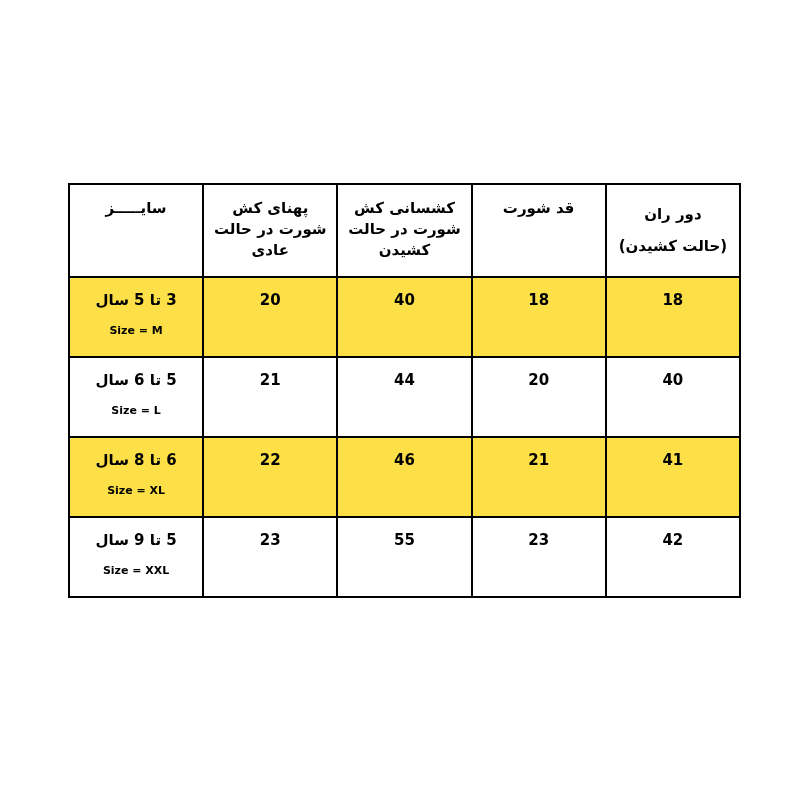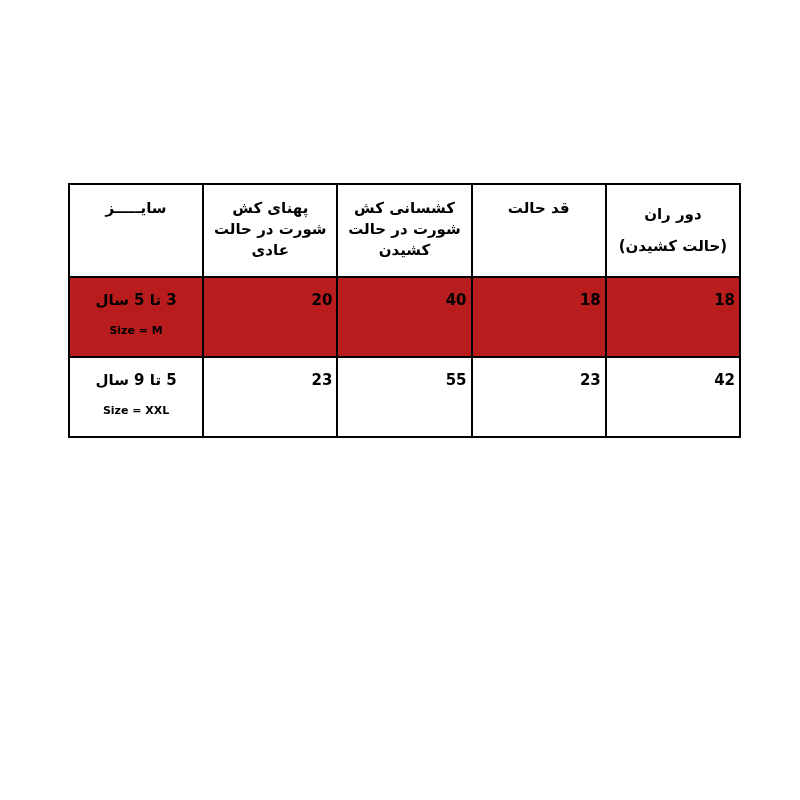--- a/index.html
+++ b/index.html
@@ -36,21 +36,21 @@
     box-sizing: border-box;
     vertical-align: top;
     text-align: center;
     padding: 13px 4px 0 4px;
     font-weight: bold;
     background: #ffffff;
     margin-top: 32px;
   }
   tr.header-row th { height: 93px; }
   tr.data-row td { height: 80px; }
-  tr.shaded th, tr.shaded td { background: #b91c1c; }
+  tr.shaded th, tr.shaded td { background: #fde047; }
 
   .hdr {
     direction: rtl;
     unicode-bidi: plaintext;
     white-space: pre-line;
     font-size: 15px;
     line-height: 1.4;
   }
   .hdr-wide {
     line-height: 2.15;
@@ -62,21 +62,20 @@
   }
   .size-en {
     direction: ltr;
     font-size: 11px;
     line-height: 1.25;
     margin-top: 14px;
   }
   .num {
     font-size: 15px;
     line-height: 1.25;
-    text-align: right;
   }
 </style>
 </head>
 <body>
 
 <div class="canvas">
   <div class="table-wrap">
     <table class="size-chart">
       <thead>
         <tr class="header-row">
@@ -87,21 +86,21 @@
             <div class="hdr">پهنای کش
 شورت در حالت
 عادی</div>
           </th>
           <th>
             <div class="hdr">کشسانی کش
 شورت در حالت
 کشیدن</div>
           </th>
           <th>
-            <div class="hdr">قد حالت</div>
+            <div class="hdr">قد شورت</div>
           </th>
           <th>
             <div class="hdr hdr-wide">دور ران
 (حالت کشیدن)</div>
           </th>
         </tr>
       </thead>
       <tbody>
         <tr class="data-row shaded">
           <td>
@@ -116,20 +115,56 @@
             </td>
           <td>
               <div class="num">18</div>
             </td>
           <td>
               <div class="num">18</div>
             </td>
         </tr>
         <tr class="data-row">
           <td>
+            <div class="age-fa">5 تا 6 سال</div>
+            <div class="size-en">Size = L</div>
+          </td>
+          <td>
+              <div class="num">21</div>
+            </td>
+          <td>
+              <div class="num">44</div>
+            </td>
+          <td>
+              <div class="num">20</div>
+            </td>
+          <td>
+              <div class="num">40</div>
+            </td>
+        </tr>
+        <tr class="data-row shaded">
+          <td>
+            <div class="age-fa">6 تا 8 سال</div>
+            <div class="size-en">Size = XL</div>
+          </td>
+          <td>
+              <div class="num">22</div>
+            </td>
+          <td>
+              <div class="num">46</div>
+            </td>
+          <td>
+              <div class="num">21</div>
+            </td>
+          <td>
+              <div class="num">41</div>
+            </td>
+        </tr>
+        <tr class="data-row">
+          <td>
             <div class="age-fa">5 تا 9 سال</div>
             <div class="size-en">Size = XXL</div>
           </td>
           <td>
               <div class="num">23</div>
             </td>
           <td>
               <div class="num">55</div>
             </td>
           <td>

